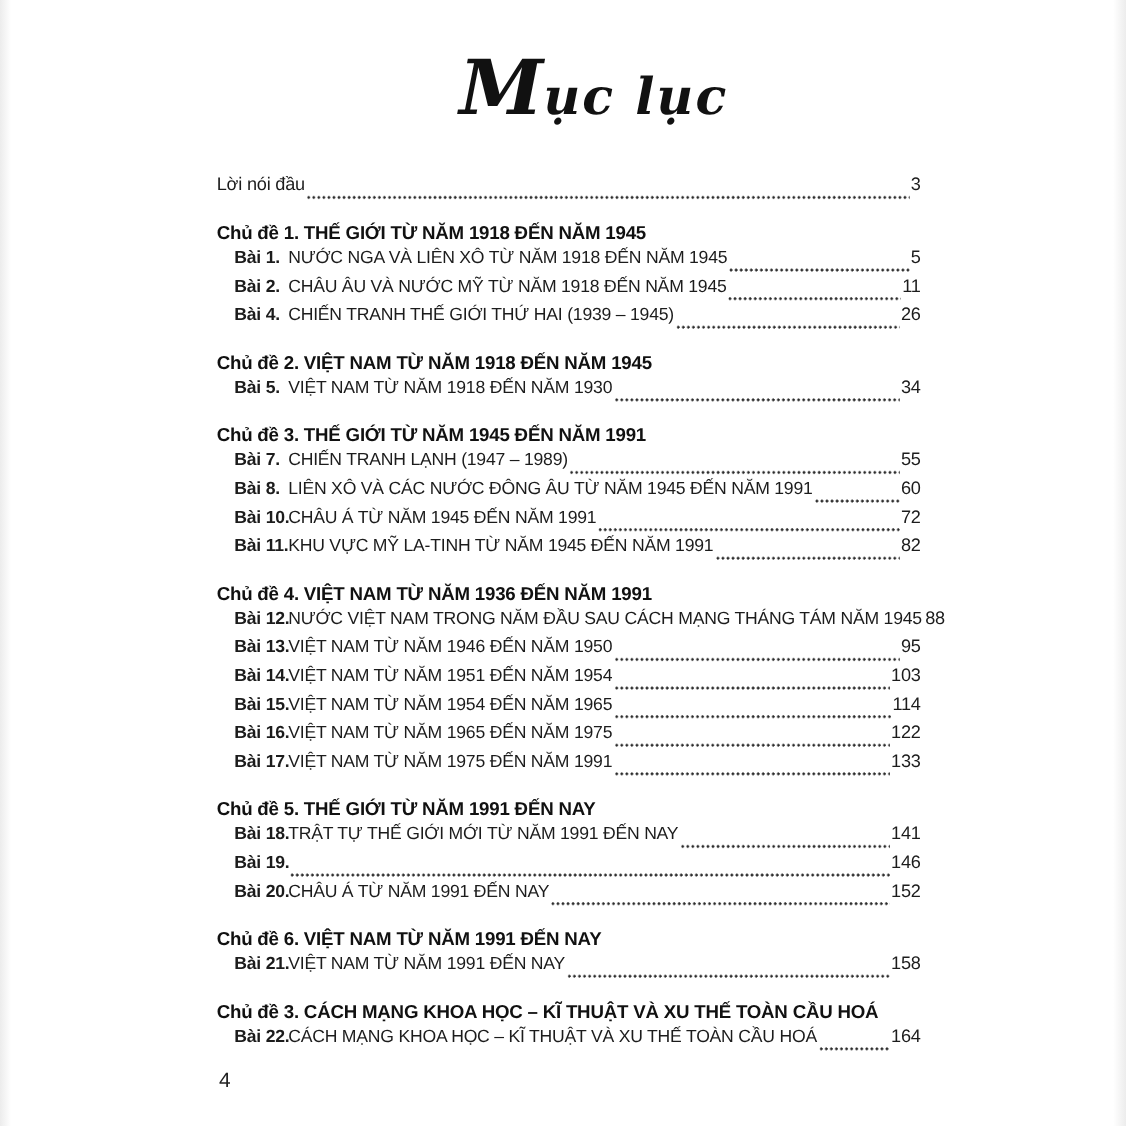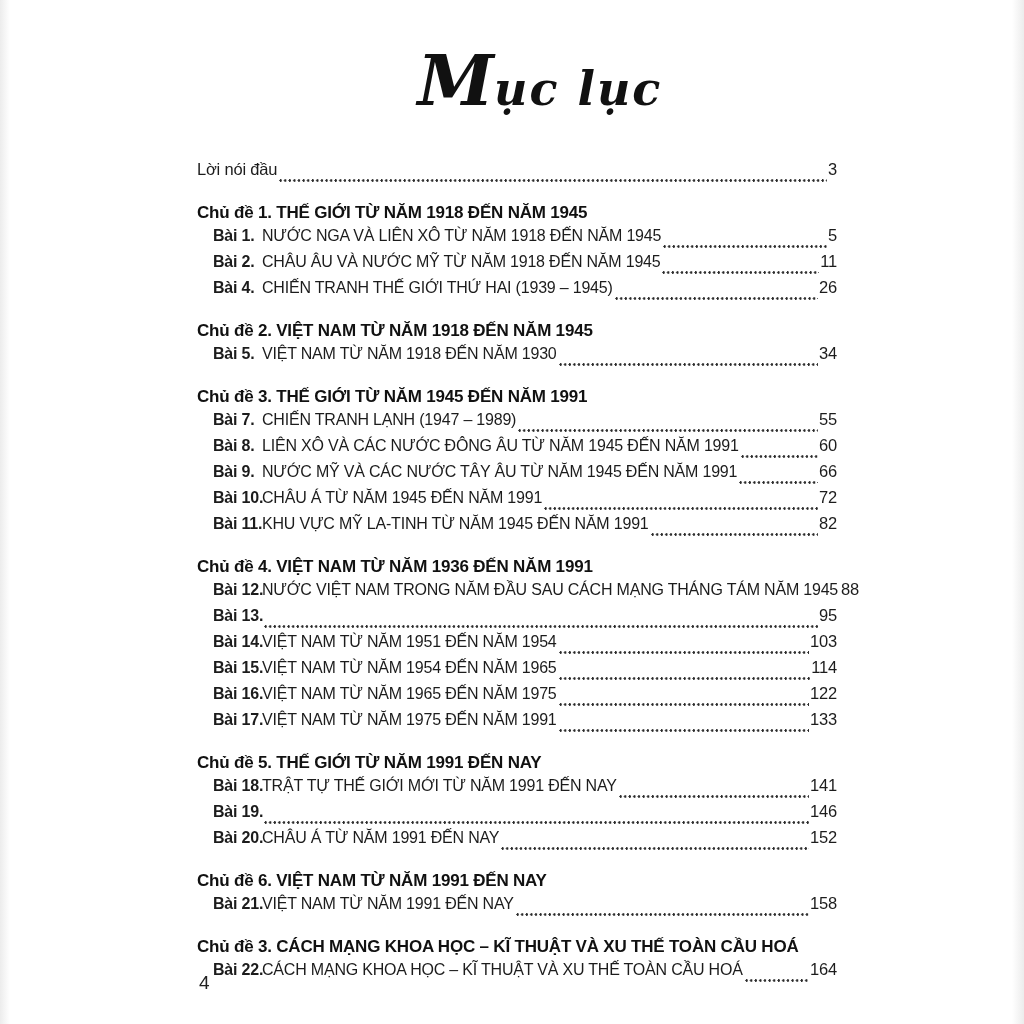--- a/index.html
+++ b/index.html
@@ -158,26 +158,20 @@
     <span class="page-num">55</span>
   </div>
 
   <div class="row">
     <span class="item-number">Bài 8.</span>
     <span class="item-title">LIÊN XÔ VÀ CÁC NƯỚC ĐÔNG ÂU TỪ NĂM 1945 ĐẾN NĂM 1991</span>
     <span class="dots"></span>
     <span class="page-num">60</span>
   </div>
 
-  <div class="row">
-    <span class="item-number">Bài 9.</span>
-    <span class="item-title">NƯỚC MỸ VÀ CÁC NƯỚC TÂY ÂU TỪ NĂM 1945 ĐẾN NĂM 1991</span>
-    <span class="dots"></span>
-    <span class="page-num">66</span>
-  </div>
 
   <div class="row">
     <span class="item-number">Bài 10.</span>
     <span class="item-title">CHÂU Á TỪ NĂM 1945 ĐẾN NĂM 1991</span>
     <span class="dots"></span>
     <span class="page-num">72</span>
   </div>
 
   <div class="row">
     <span class="item-number">Bài 11.</span>
@@ -193,20 +187,21 @@
     <div>
   <div class="row">
     <span class="item-number">Bài 12.</span>
     <span class="item-title">NƯỚC VIỆT NAM TRONG NĂM ĐẦU SAU CÁCH MẠNG THÁNG TÁM NĂM 1945</span>
     <span class="dots"></span>
     <span class="page-num">88</span>
   </div>
 
   <div class="row">
     <span class="item-number">Bài 13.</span>
+    <span class="item-title">VIỆT NAM TỪ NĂM 1946 ĐẾN NĂM 1950</span>
     <span class="dots"></span>
     <span class="page-num">95</span>
   </div>
 
   <div class="row">
     <span class="item-number">Bài 14.</span>
     <span class="item-title">VIỆT NAM TỪ NĂM 1951 ĐẾN NĂM 1954</span>
     <span class="dots"></span>
     <span class="page-num">103</span>
   </div>

